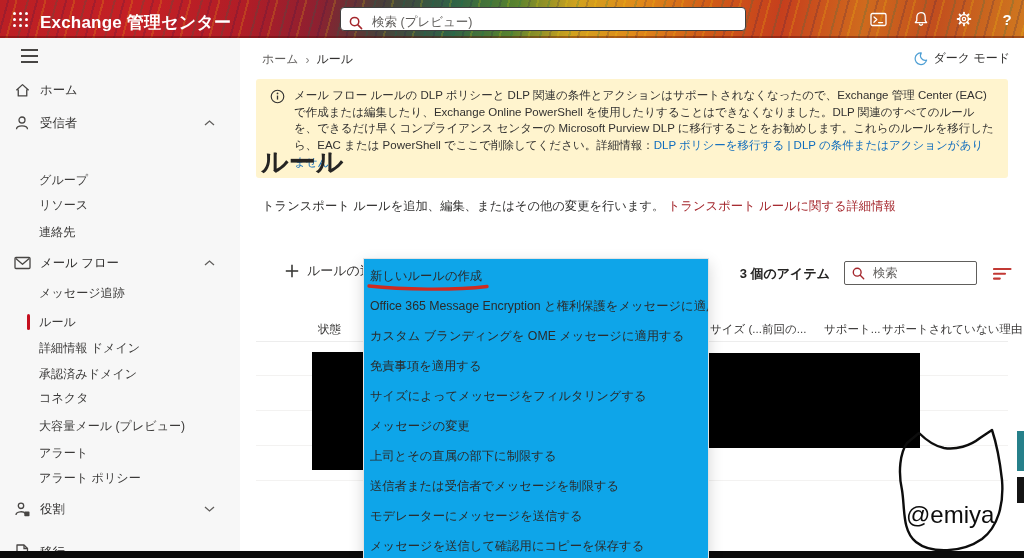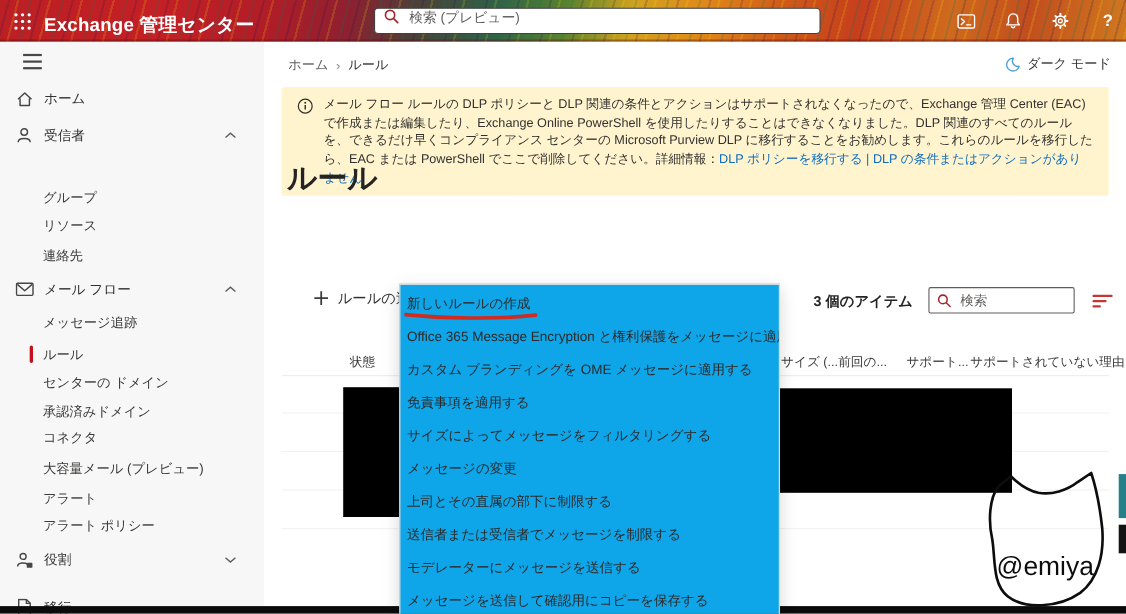--- a/index.html
+++ b/index.html
@@ -15,21 +15,21 @@
       repeating-linear-gradient(105deg, rgba(0,0,0,0) 0 7px, rgba(30,20,80,.18) 7px 9px,
         rgba(0,0,0,0) 9px 15px, rgba(255,230,0,.16) 15px 17px, rgba(0,0,0,0) 17px 26px,
         rgba(0,120,90,.18) 26px 28px),
       linear-gradient(100deg,#bb1f24 0%,#c42025 14%,#b01d27 24%,#8e2030 31%,
         #4b4039 37%,#2f6247 44%,#57822f 50%,#d1a21f 56%,#e08a1a 62%,#d05b18 69%,
         #c63f1d 76%,#cf6a1d 84%,#c24e1e 91%,#d0791f 100%);
     box-shadow:inset 0 -2px 0 rgba(90,10,10,.4);
   }
   .waffle{position:absolute;left:9px;top:8px;width:22px;height:22px;display:flex;align-items:center;justify-content:center;cursor:pointer}
   .tb-title{position:absolute;left:40px;top:11px;color:#fff;font-size:17px;font-weight:bold;letter-spacing:.2px}
-  .tb-search{position:absolute;left:340px;top:7px;width:388px;height:22px;background:#fff;border:1px solid #404040;border-radius:4px;display:flex;align-items:flex-start;padding:0 8px;gap:7px;box-sizing:content-box}
+  .tb-search{position:absolute;left:340px;top:7px;width:388px;height:22px;background:#fff;border:1px solid #404040;border-radius:4px;display:flex;align-items:flex-end;padding:0 8px;gap:7px;box-sizing:content-box}
   .tb-search input{border:none;outline:none;background:transparent;flex:1;font:12.5px "Liberation Sans","DejaVu Sans",sans-serif;color:#444}
   .tb-search input::placeholder{color:#5f5d5b}
   .tb-icons{position:absolute;right:8px;top:0;height:38px;display:flex;align-items:center;gap:25px}
   .tb-icon{width:18px;height:18px;display:flex;align-items:center;justify-content:center;cursor:pointer}
   .help-q{color:#fff;font-size:15px;font-weight:bold}
   
   .sidebar{position:absolute;left:0;top:38px;width:240px;height:513px;background:#f7f7f7}
   .hamburger{position:absolute;left:21px;top:11px;width:18px;height:14px;display:flex;flex-direction:column;justify-content:space-between;cursor:pointer}
   .hamburger span{display:block;width:17px;height:1.8px;background:#484644}
   .nav-row{position:absolute;left:0;width:240px;height:26px;display:flex;align-items:center;gap:9px;padding-left:13px;box-sizing:border-box;font-size:12.4px;color:#323130;cursor:pointer}
@@ -190,21 +190,21 @@
   </div>
 
   <div class="nav-row sub" style="top:242px">
       <span>メッセージ追跡</span>
     </div>
   <div class="nav-row sub" style="top:271px">
     <span class="sel-bar"></span>
     <span>ルール</span>
   </div>
   <div class="nav-row sub" style="top:297px">
-      <span>センターの ドメイン</span>
+      <span>詳細情報 ドメイン</span>
     </div>
   <div class="nav-row sub" style="top:323px">
       <span>承認済みドメイン</span>
     </div>
   <div class="nav-row sub" style="top:347px">
       <span>コネクタ</span>
     </div>
   <div class="nav-row sub" style="top:375px">
       <span>大容量メール (プレビュー)</span>
     </div>
@@ -265,20 +265,24 @@
     </svg>
     <div class="banner-text">
       <span>メール フロー ルールの DLP ポリシーと DLP 関連の条件とアクションはサポートされなくなったので、Exchange 管理 Center (EAC) で作成または編集したり、Exchange Online PowerShell を使用したりすることはできなくなりました。DLP 関連のすべてのルールを、できるだけ早くコンプライアンス センターの Microsoft Purview DLP に移行することをお勧めします。これらのルールを移行したら、EAC または PowerShell でここで削除してください。詳細情報：</span><span class="blue-link">DLP ポリシーを移行する</span>
       <span class="blue-link">|</span>
       <span class="blue-link">DLP の条件またはアクションがありません</span>
     </div>
   </div>
 
   <div class="page-title">ルール</div>
 
+  <div class="page-desc">
+    <span>トランスポート ルールを追加、編集、またはその他の変更を行います。</span>
+    <span class="red-link">トランスポート ルールに関する詳細情報</span>
+  </div>
 
   <div class="add-rule">
     <svg width="14" height="14" viewBox="0 0 14 14">
       <line x1="7" y1="0.8" x2="7" y2="13.2" stroke="#3a3a38" stroke-width="1.6"></line>
       <line x1="0.8" y1="7" x2="13.2" y2="7" stroke="#3a3a38" stroke-width="1.6"></line>
     </svg>
     <span>ルールの追加</span>
   </div>
 
   <div class="items-count">3 個のアイテム</div>

